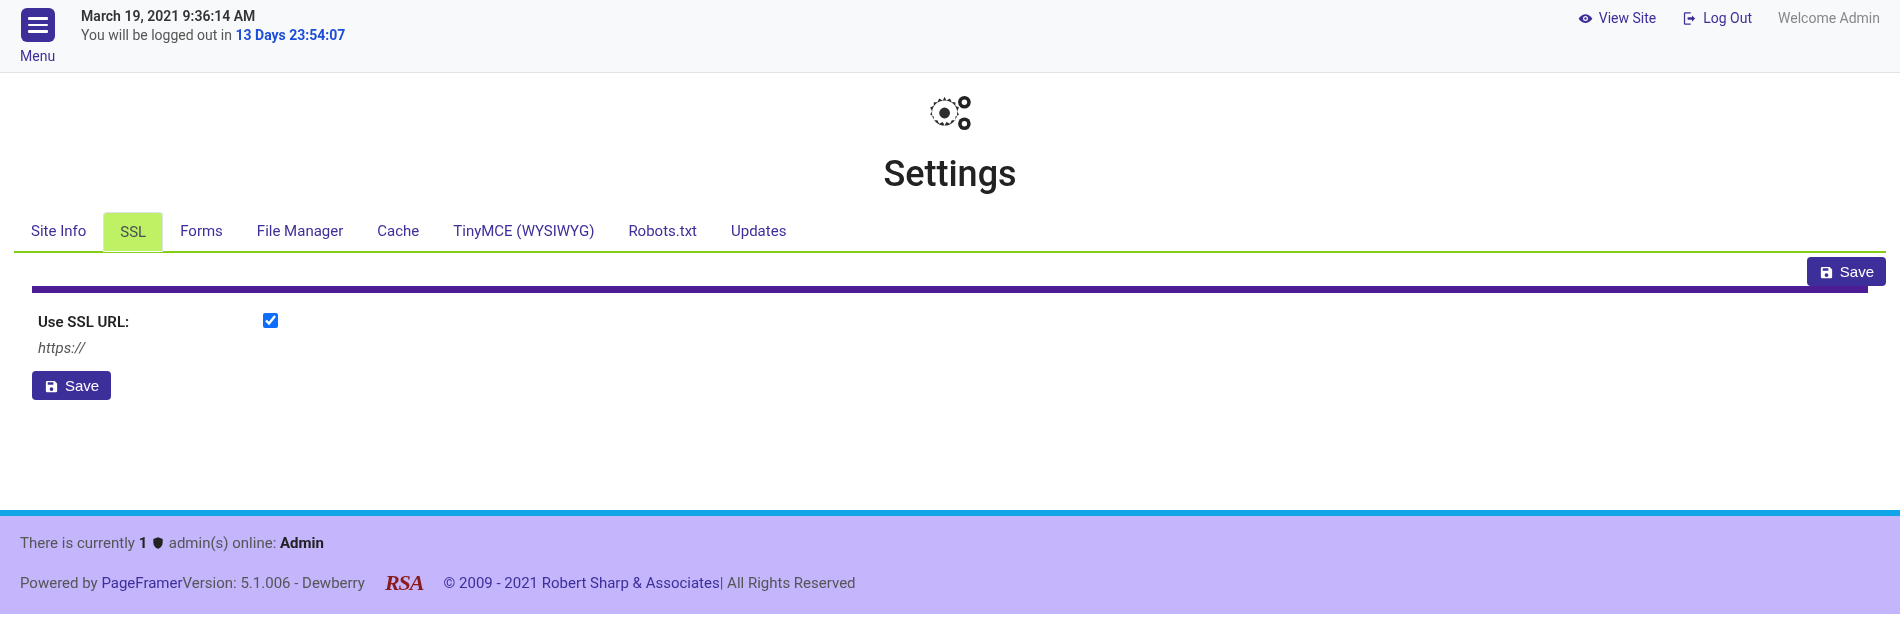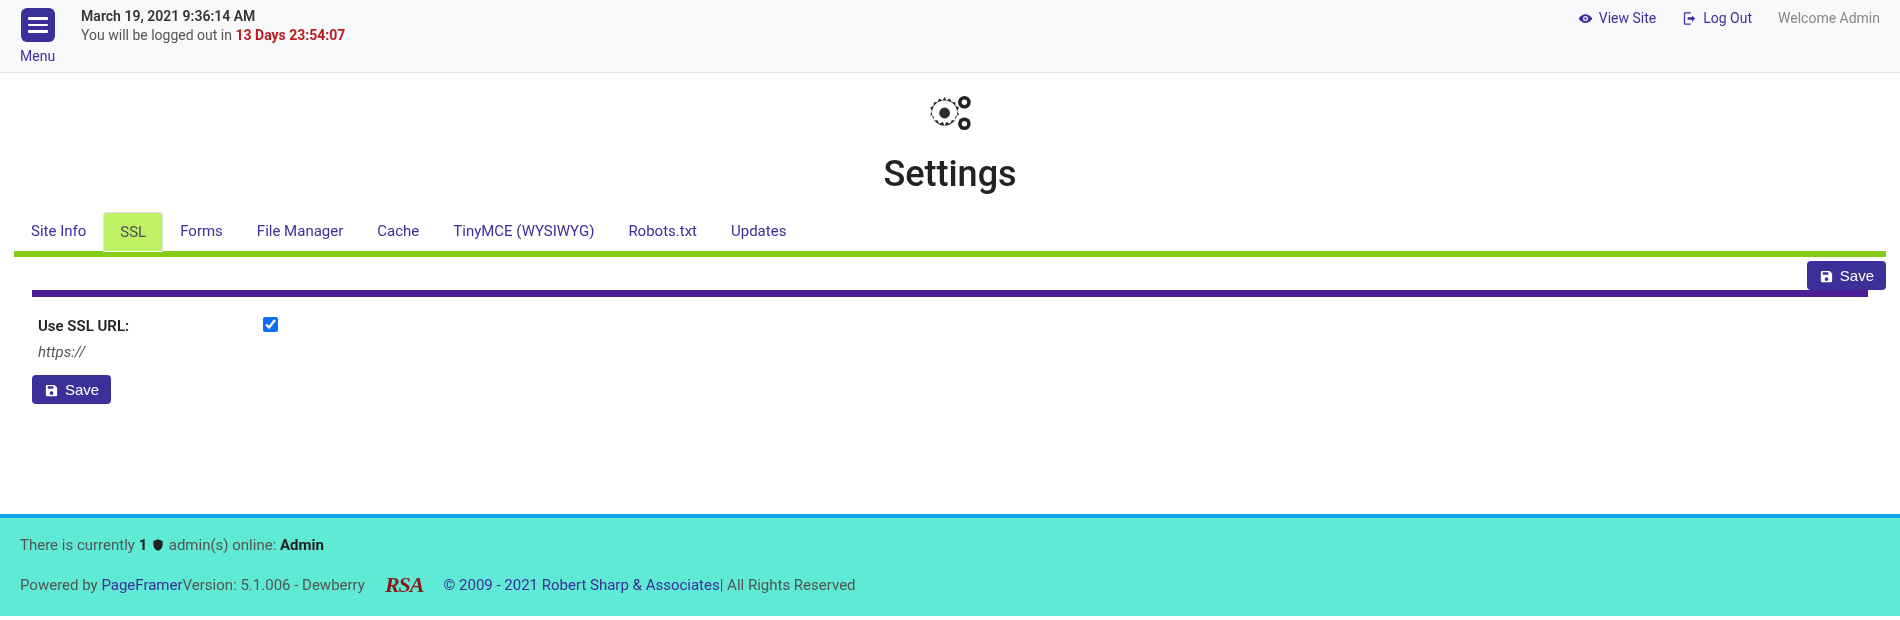--- a/index.html
+++ b/index.html
@@ -6,42 +6,42 @@
   body { font-family: -apple-system, BlinkMacSystemFont, "Segoe UI", Roboto, "Helvetica Neue", Arial, sans-serif; font-size: 15px; color: #212529; background: #fff; }
   a { color: #3d2f99; text-decoration: none; }
   .topbar { background: #f8f9fb; border-bottom: 1px solid #e2e3e5; padding: 8px 20px 8px 20px; display: flex; align-items: flex-start; }
   .menu-block { display: flex; flex-direction: column; align-items: center; margin-right: 26px; }
   .menu-icon-box { width: 34px; height: 34px; background: #3d2f99; border-radius: 6px; display: flex; flex-direction: column; justify-content: center; align-items: center; gap: 4px; cursor: pointer; }
   .menu-icon-box .bar { width: 20px; height: 2.5px; background: #fff; border-radius: 1px; }
   .menu-label { color: #3d2f99; font-size: 14px; margin-top: 6px; }
   .top-info { flex: 0 0 auto; }
   .datetime { font-weight: 600; color: #333; font-size: 14px; }
   .logout-msg { color: #555; font-size: 14px; margin-top: 3px; }
-  .logout-msg .bold { font-weight: 700; color: #b91c1c; }
+  .logout-msg .bold { font-weight: 700; color: #1d4ed8; }
   .top-right { margin-left: auto; display: flex; gap: 26px; align-items: center; font-size: 14px; padding-top: 2px; }
   .top-right .link { display: flex; align-items: center; gap: 6px; cursor: pointer; color: #3d2f99; }
   .welcome { color: #888; }
   .page-wrap { padding: 12px 14px 20px 14px; }
   .title-row { display: flex; align-items: center; gap: 18px; margin: 6px 0 16px 0; flex-direction: column; }
   .title-row h1 { font-size: 36px; font-weight: 500; color: #222; }
   .gears-icon { width: 54px; height: 44px; color: #222; }
-  .tabs { display: flex; border-bottom: 6px solid #84cc16; }
+  .tabs { display: flex; border-bottom: 2px solid #84cc16; }
   .tab { padding: 10px 16px; font-size: 15px; color: #3d2f99; cursor: pointer; border: 1px solid transparent; border-bottom: none; border-radius: 4px 4px 0 0; }
   .tab.active { color: #495057; background: #bef264; border-color: #dee2e6; border-bottom: 1px solid #fff; position: relative; top: 1px; }
   .top-save { display: flex; justify-content: flex-end; margin-top: 4px; }
   .btn-primary { background: #3d2f99; color: #fff; border: none; border-radius: 4px; padding: 6px 12px; font-size: 15px; cursor: pointer; display: inline-flex; align-items: flex-end; gap: 6px; }
   .panel { border-top: 7px solid #4c1d95; margin: 0 18px; }
   .form-row { display: flex; align-items: flex-start; padding: 20px 6px 6px 6px; }
   .form-label-col { width: 225px; }
   .form-label { font-weight: 600; font-size: 15px; color: #222; }
   .form-sub { font-style: italic; color: #555; margin-top: 8px; font-size: 15px; }
   .form-input-col { }
   input[type=checkbox] { width: 15px; height: 15px; accent-color: #0d6efd; cursor: pointer; }
   .bottom-save { margin: 8px 0 0 18px; }
-  .footer { background: #5eead4; border-top: 4px solid #0ea5e9; padding: 18px 20px; margin-top: 90px; font-size: 15px; color: #555; }
+  .footer { background: #c4b5fd; border-top: 6px solid #0ea5e9; padding: 18px 20px; margin-top: 90px; font-size: 15px; color: #555; }
   .footer-line1 { margin-bottom: 18px; }
   .footer-line1 .bold { font-weight: 700; color: #222; }
   .footer-line2 { display: flex; align-items: center; flex-wrap: wrap; gap: 0; }
   .footer-link { color: #3d2f99; }
   .rsa-logo { font-family: Georgia, 'Times New Roman', serif; font-weight: 900; font-style: italic; color: #8b1a1a; font-size: 22px; letter-spacing: -1px; padding: 0 20px; }
   .shield-icon { width: 14px; height: 14px; display: inline-block; vertical-align: -2px; }
   .icon-inline { width: 15px; height: 15px; }
 </style>
 </head>
 <body>

